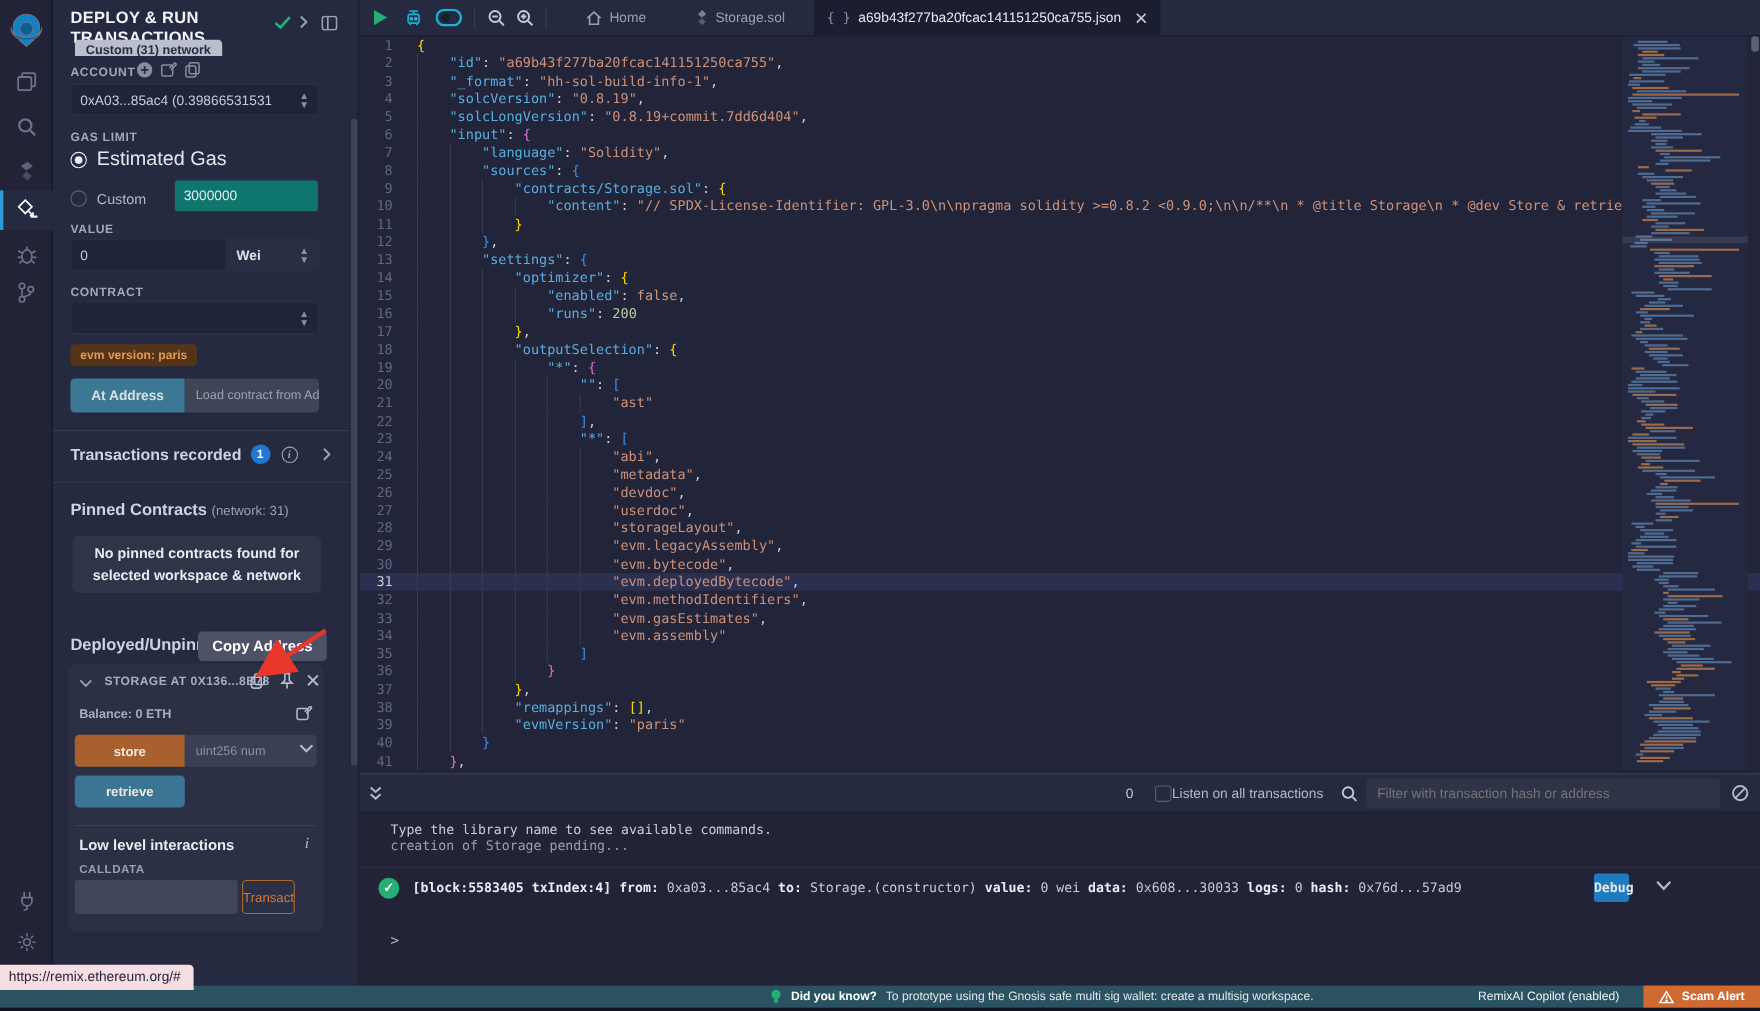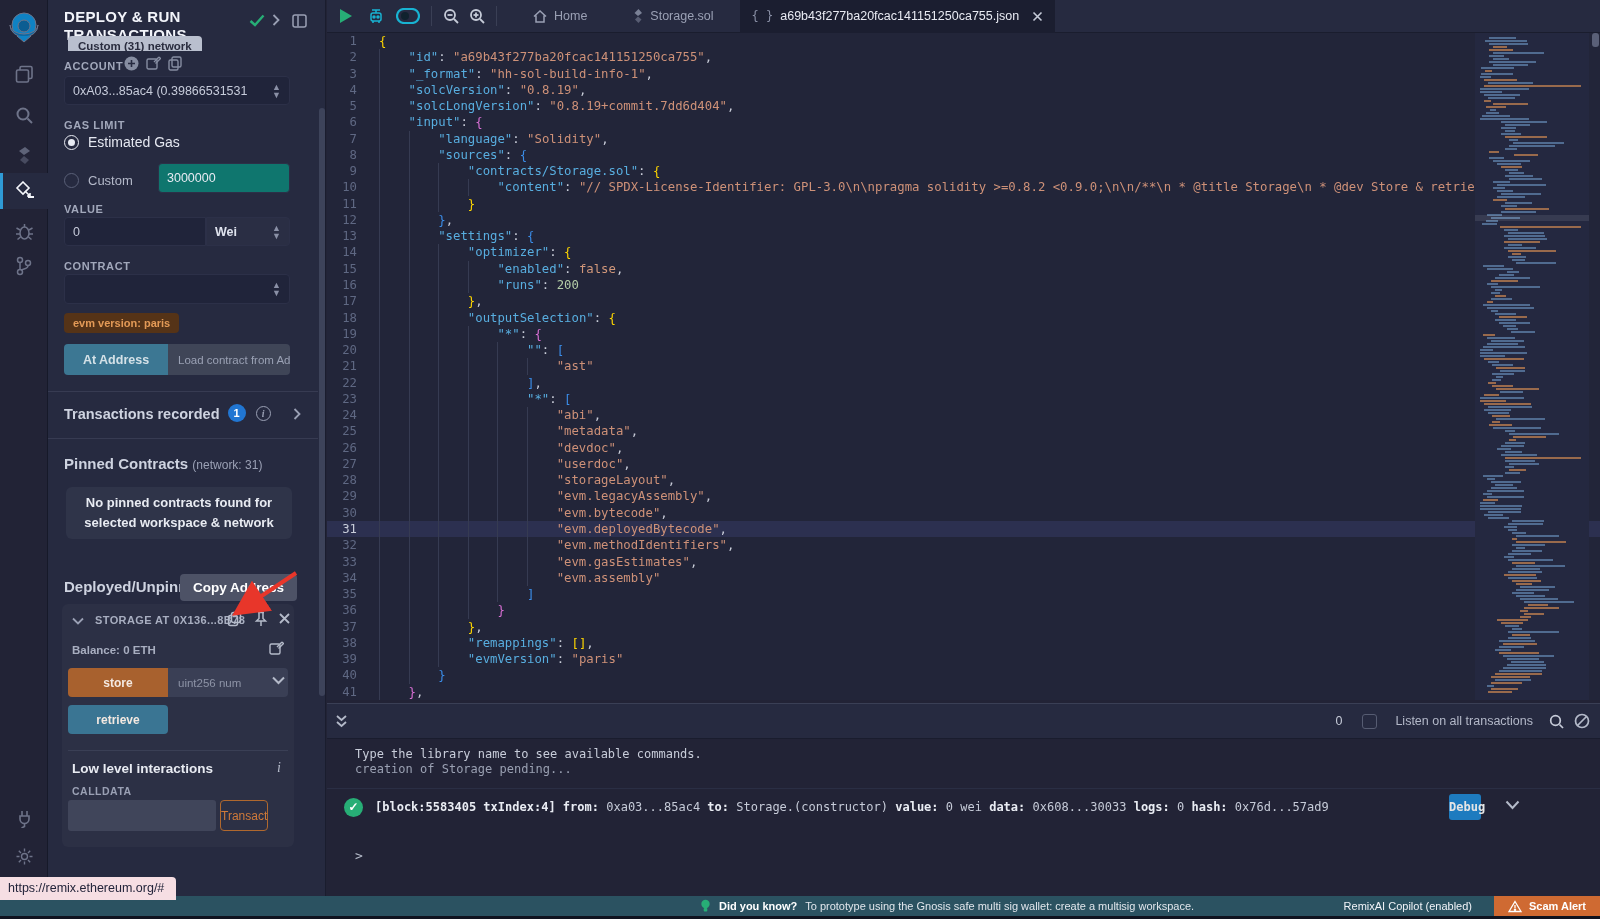--- a/index.html
+++ b/index.html
@@ -213,21 +213,21 @@
           <rect x="4" y="1" width="9" height="10" rx="1.5"></rect>
           <rect x="1" y="4" width="9" height="10" rx="1.5"></rect>
         </svg>
       </span>
     <div class="sp-select" style="left:16px;top:76px;width:226px;height:29px">
       <span style="overflow:hidden;white-space:nowrap">0xA03...85ac4 (0.39866531531</span>
       <span class="stepper">▲<br>▼</span>
     </div>
 
     <div class="sp-label" style="left:16px;top:119px">GAS LIMIT</div>
-    <div class="abs" style="left:16px;top:134px;color:#e4e7f0;font-size:14px">
+    <div class="abs" style="left:16px;top:134px;color:#e4e7f0;font-size:18px">
       <span class="radio sel"></span><span>Estimated Gas</span>
     </div>
     <div class="abs" style="left:16px;top:166px;color:#b4b9c9;font-size:13px;line-height:30px">
       <span class="radio"></span><span>Custom</span>
     </div>
     <div class="sp-input" style="left:110px;top:163px;width:132px;height:30px;background:#0f766e;color:#e8ebf3">
       <span>3000000</span>
     </div>
 
     <div class="sp-label" style="left:16px;top:203px">VALUE</div>
@@ -671,27 +671,28 @@
 
   <div id="terminal">
     <div id="term-toolbar">
       <span style="margin-left:8px">
         <svg width="13" height="15" viewBox="0 0 13 15" fill="none" stroke="#b4bac9" stroke-width="1.8">
             <path d="M2 2 L6.5 6 L11 2 M2 8 L6.5 12 L11 8"></path>
           </svg>
         </span>
       <span style="margin-left:auto;color:#c6cbd8;font-size:12.5px">0</span>
       <span class="chk" style="margin-left:20px"></span>
-      <span style="margin-left:18px;color:#b3b8c8;font-size:12.5px">Listen on all transactions</span>
+      <span style="margin-left:0;color:#b3b8c8;font-size:12.5px">Listen on all transactions</span>
       <span style="margin-left:16px">
         <svg width="15" height="15" viewBox="0 0 15 15" fill="none" stroke="#c6cbd8" stroke-width="1.7">
             <circle cx="6.5" cy="6.5" r="4.8"></circle>
             <line x1="10.5" y1="10.5" x2="14" y2="14"></line>
           </svg>
         </span>
+      <input id="filter-input" style="margin-left: 8px;" placeholder="Filter with transaction hash or address">
       <span style="margin:0 10px 0 10px">
         <svg width="16" height="16" viewBox="0 0 16 16" fill="none" stroke="#b4bac9" stroke-width="1.7">
             <circle cx="8" cy="8" r="6.5"></circle>
             <line x1="3.5" y1="12.5" x2="12.5" y2="3.5"></line>
           </svg>
         </span>
     </div>
     <div class="term-line" style="top:47px">Type the library name to see available commands.</div>
     <div class="term-line" style="top:62px;color:#9aa0b2">creation of Storage pending...</div>
 

